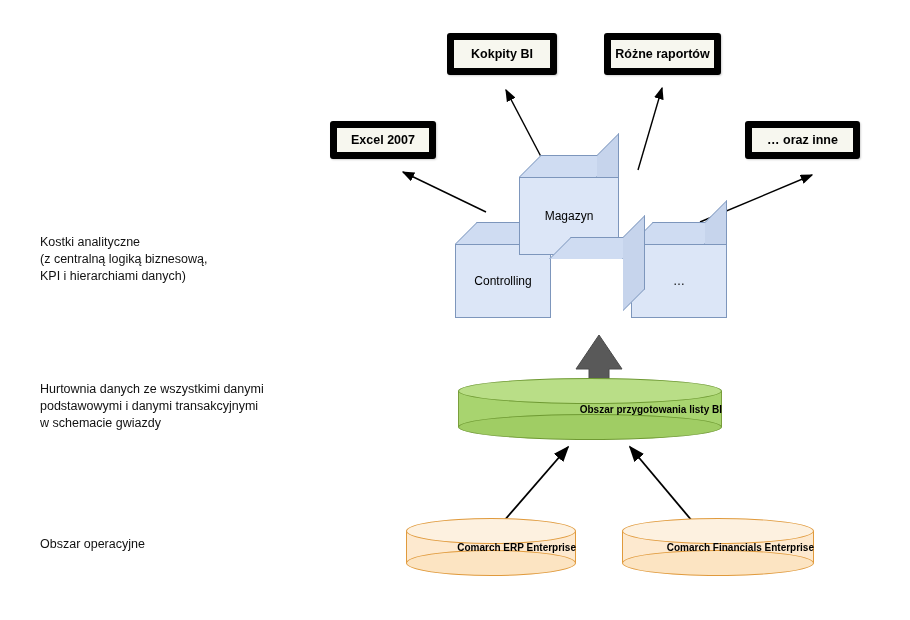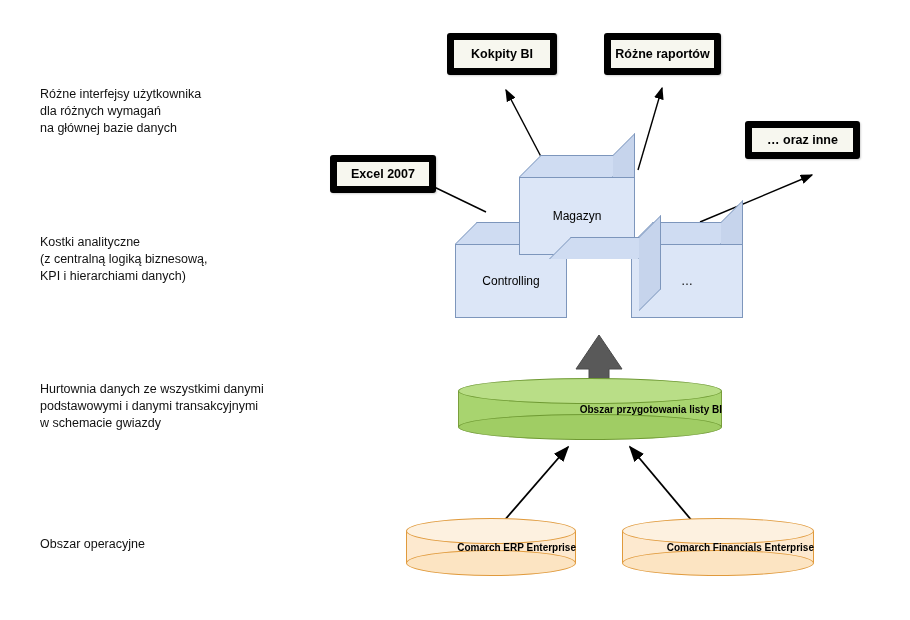--- a/index.html
+++ b/index.html
@@ -35,21 +35,20 @@
     align-items: center;
     justify-content: center;
     font-size: 12.5px;
     font-weight: bold;
     color: #000000;
     box-shadow: 1px 1px 2px rgba(0,0,0,0.18);
   }
   
   .cube {
     position: absolute;
-    padding-left: 16px;
   }
   .cube .face-front {
     position: absolute;
     left: 0;
     top: 22px;
     width: 100%;
     height: calc(100% - 22px);
     box-sizing: border-box;
     background: #dce6f7;
     border: 1px solid #7d96bc;
@@ -135,23 +134,20 @@
     width: 910px;
     height: 620px;
     pointer-events: none;
   }
 </style>
 </head>
 <body>
 
 <div id="stage">
 
-  <div class="layer-label" style="left:40px; top:86px; width:260px;">Różne interfejsy użytkownika
-dla różnych wymagań
-na głównej bazie danych</div>
 
   <div class="layer-label" style="left:40px; top:234px; width:270px;">Kostki analityczne
 (z centralną logiką biznesową,
 KPI i hierarchiami danych)</div>
 
   <div class="layer-label" style="left:40px; top:381px; width:300px;">Hurtownia danych ze wszystkimi danymi
 podstawowymi i danymi transakcyjnymi
 w schemacie gwiazdy</div>
 
   <div class="layer-label" style="left:40px; top:536px; width:280px;">Obszar operacyjne</div>
@@ -173,21 +169,21 @@
 
     <line x1="503" y1="522" x2="568" y2="447" stroke="#000000" stroke-width="1.8" marker-end="url(#arrowhead)"></line>
 
     <line x1="693" y1="522" x2="630" y2="447" stroke="#000000" stroke-width="1.8" marker-end="url(#arrowhead)"></line>
 
     <g>
       <polygon points="599,335 622,369 609,369 609,400 589,400 589,369 576,369" fill="#595959" stroke="#4a4a4a" stroke-width="1"></polygon>
     </g>
   </svg>
 
-  <div class="box" style="left:330px; top:121px; width:106px; height:38px;margin-top:34px;">
+  <div class="box" style="left:330px; top:121px; width:106px; height:38px;">
     <span>Excel 2007</span>
   </div>
 
   <div class="box" style="left:447px; top:33px; width:110px; height:42px;">
     <span>Kokpity BI</span>
   </div>
 
   <div class="box" style="left:604px; top:33px; width:117px; height:42px;">
     <span>Różne raportów</span>
   </div>

